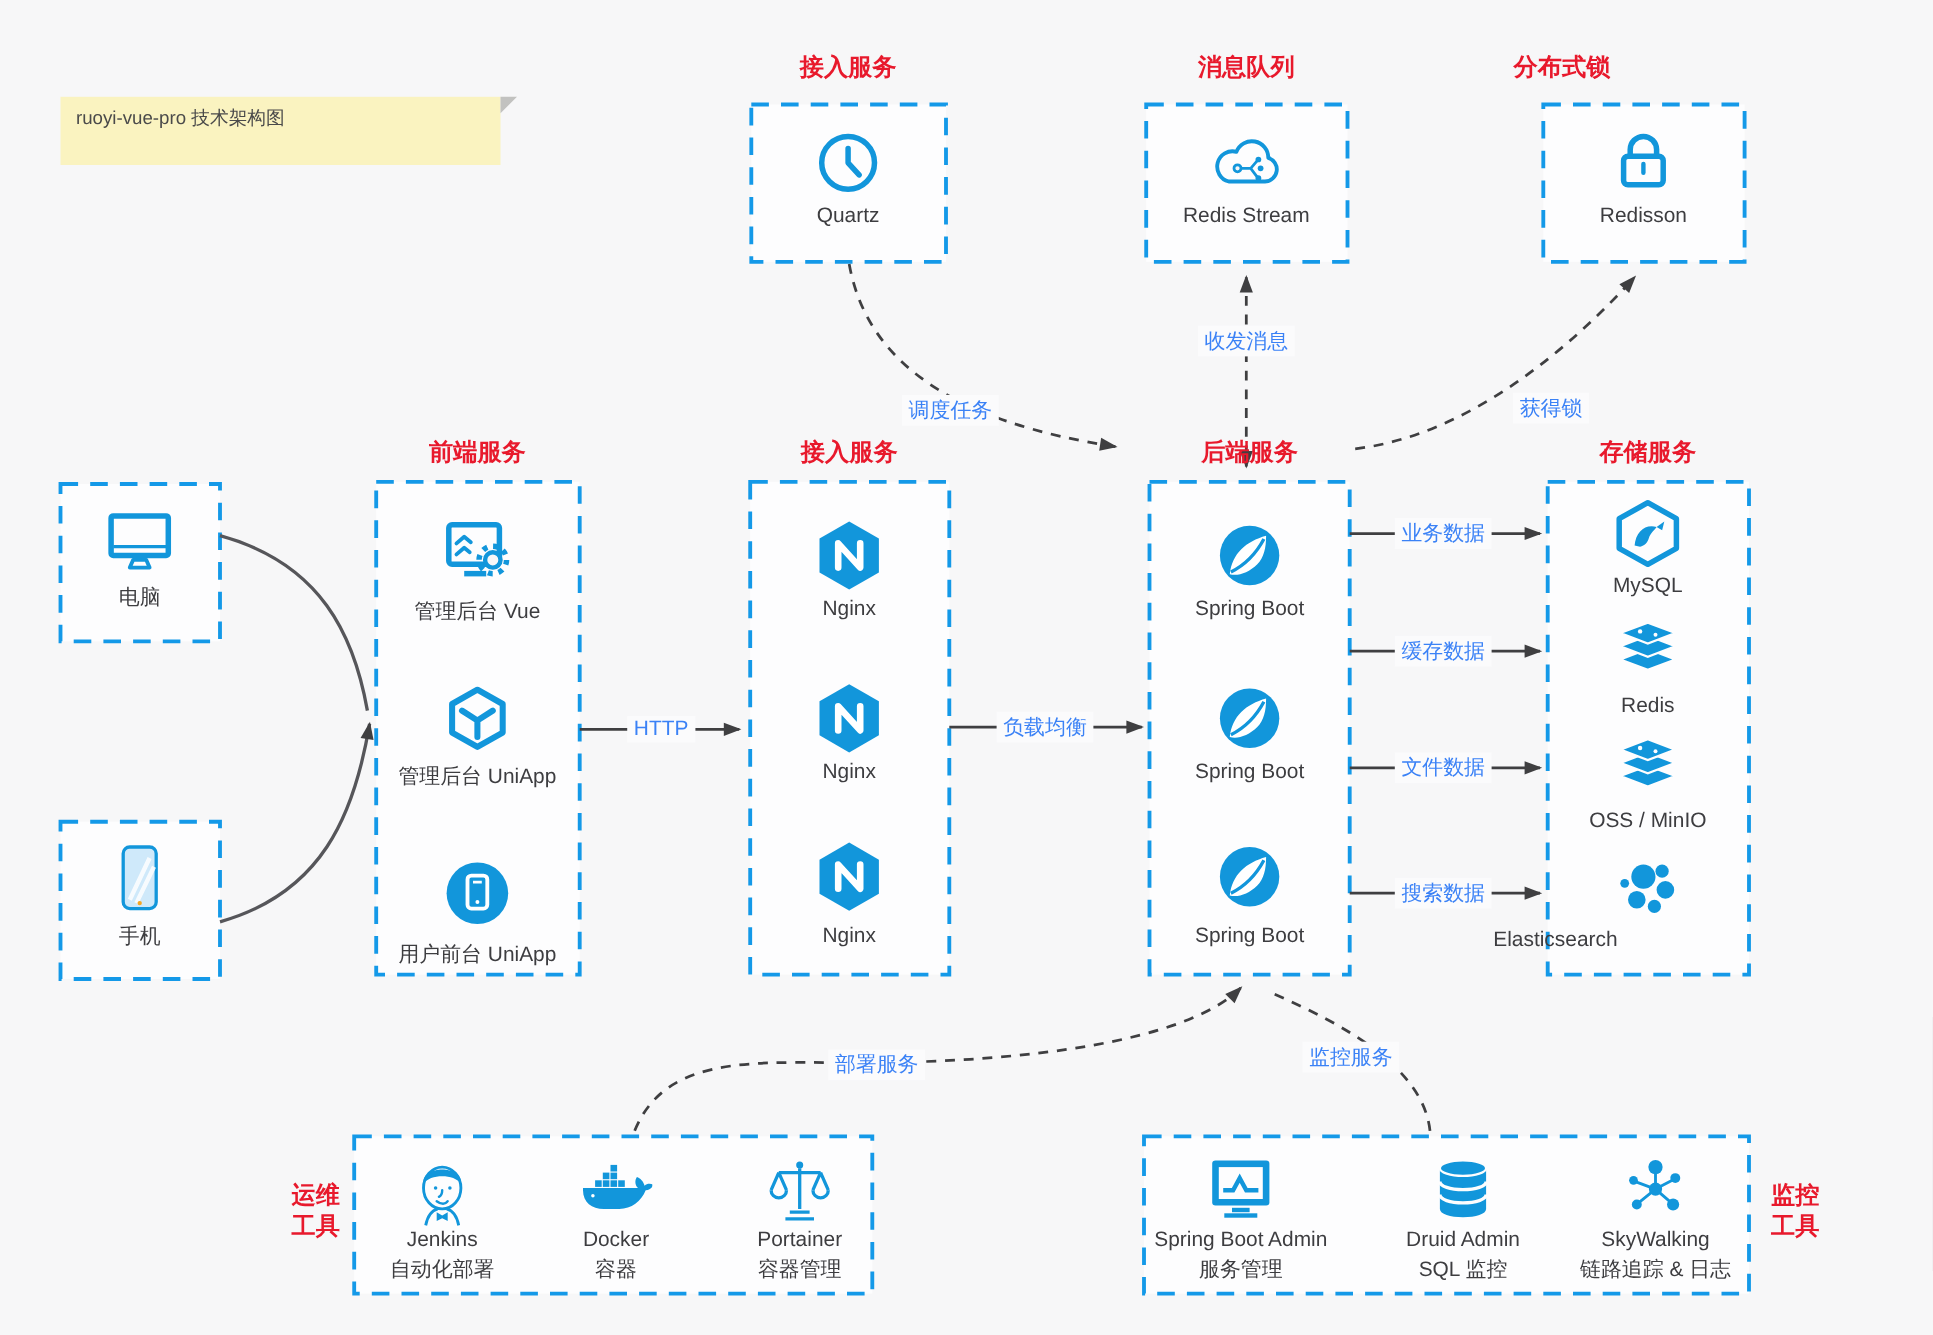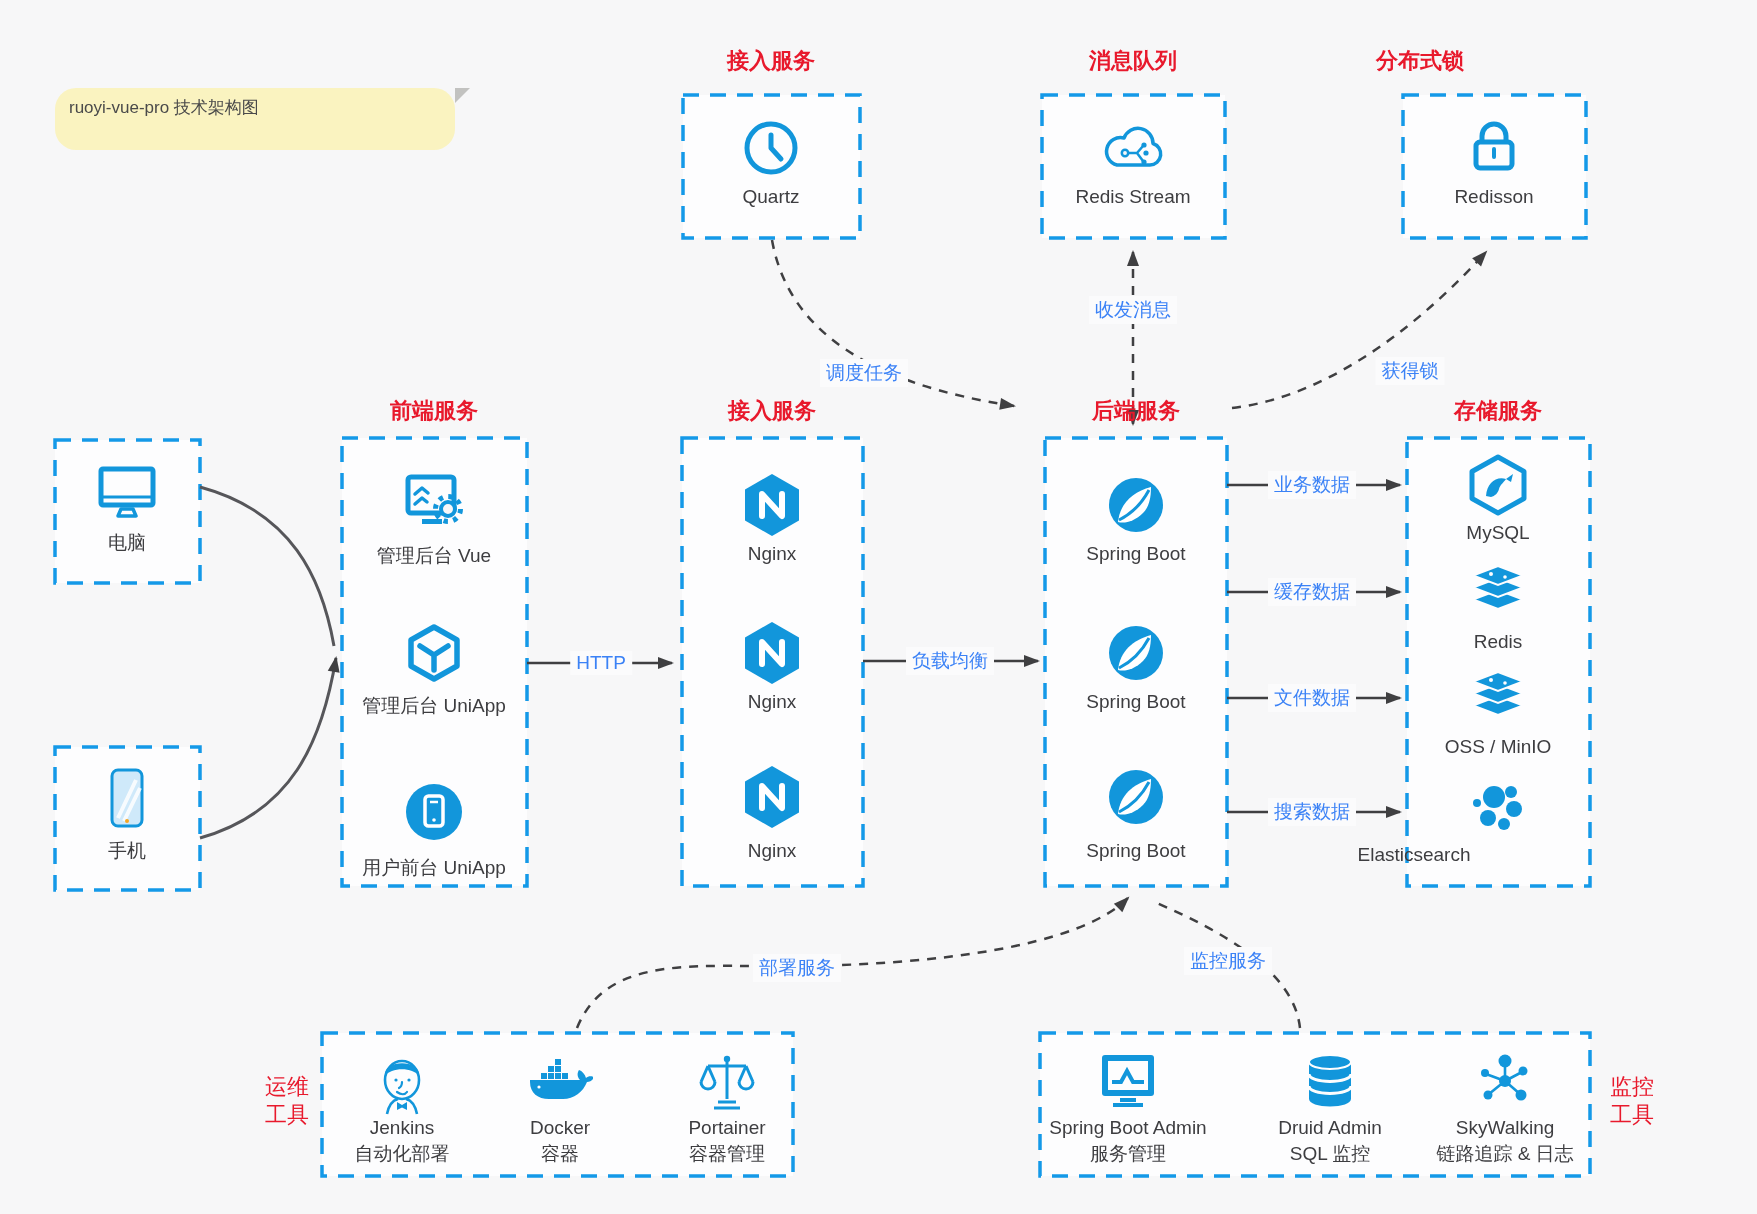--- a/index.html
+++ b/index.html
@@ -7,39 +7,39 @@
     position:relative;width:1757px;height:1214px;background:#f7f7f8;
     font-family:"Liberation Sans",sans-serif;overflow:hidden;
   }
   
   svg.layer{position:absolute;left:0;top:0;pointer-events:none;}
   .group-title{
     position:absolute;color:#e8192c;font-weight:bold;font-size:22px;
     text-align:center;white-space:nowrap;transform:translateX(-50%);
   }
   .side-label{
-    position:absolute;color:#e8192c;font-weight:normal;font-size:22px;
+    position:absolute;color:#e8192c;font-weight:bold;font-size:22px;
     line-height:28px;text-align:center;transform:translateX(-50%);white-space:nowrap;
   }
   .item-label{
     position:absolute;color:#3d3d40;font-size:19px;text-align:center;
     white-space:nowrap;transform:translateX(-50%);
   }
   .item-desc{
     position:absolute;color:#3d3d40;font-size:19px;text-align:center;
     white-space:nowrap;transform:translateX(-50%);
   }
   .edge-label{
     position:absolute;transform:translate(-50%,-50%);
     background:#fbfbfc;padding:1px 6px;font-size:19px;color:#3b82f6;white-space:nowrap;
   }
   .icon{position:absolute;transform:translate(-50%,-50%);line-height:0;}
   .note{
     position:absolute;left:55px;top:88px;width:372px;height:46px;
-    background:#faf3c0;padding:8px 14px;color:#4a4a4a;font-size:17px;line-height:23px;border-radius:21px;
+    background:#faf3c0;padding:8px 14px;color:#4a4a4a;font-size:17px;line-height:23px;
   }
   .note .fold{
     position:absolute;right:-15px;top:0;width:0;height:0;
     border-top:15px solid #c2c2c0;border-right:15px solid transparent;
   }
 </style>
 </head>
 <body>
 
 <div class="canvas">

